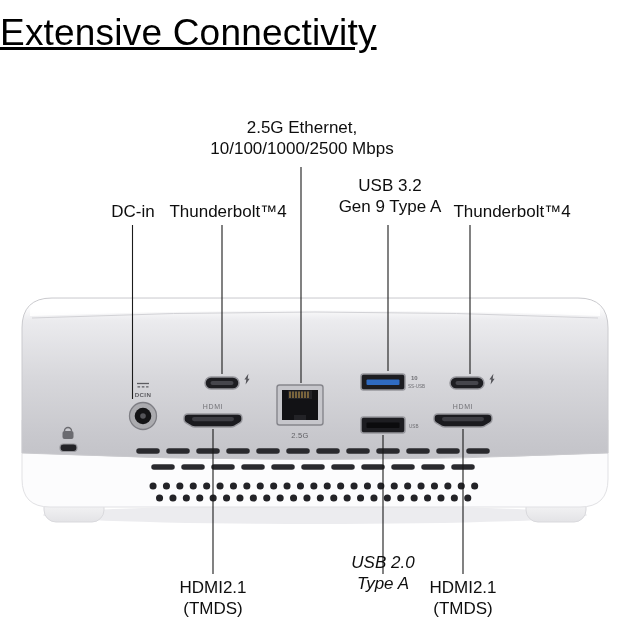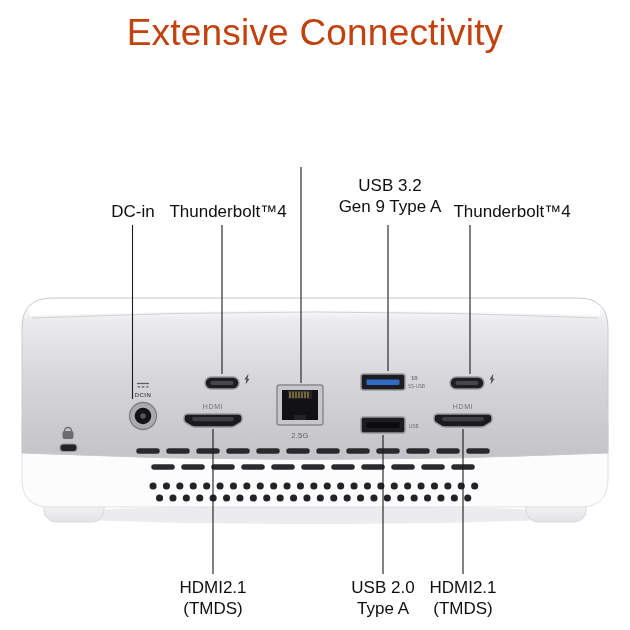--- a/index.html
+++ b/index.html
@@ -1,22 +1,22 @@
 <!DOCTYPE html>
 <html><head>
 <meta charset="utf-8">
 <style>
   * { margin:0; padding:0; box-sizing:border-box; }
   html,body { background:#ffffff; }
   body { width:630px; height:630px; font-family:"Liberation Sans", sans-serif; }
   .stage { position:relative; width:630px; height:630px; background:#ffffff; overflow:hidden; }
   .title {
     position:absolute; top:12px; left:0; width:100%;
-    text-align:center; font-size:37px; font-weight:400;
-    color:#c2410c; letter-spacing:0.2px;
+    text-align:left; font-size:37px; font-weight:400;
+    color:#000000; letter-spacing:0.2px;text-decoration:underline;
   }
   .callout {
     position:absolute; transform:translateX(-50%);
     text-align:center; font-size:17px; line-height:21px;
     color:#0e0e0e; white-space:nowrap;
   }
   .callout span { display:block; }
   svg.scene { position:absolute; left:0; top:0; }
 </style>
 </head>
@@ -126,20 +126,24 @@
       <line x1="222" y1="225" x2="222" y2="374"></line>
       <line x1="301" y1="167" x2="301" y2="383"></line>
       <line x1="388" y1="225" x2="388" y2="371"></line>
       <line x1="470" y1="225" x2="470" y2="374"></line>
       <line x1="213" y1="429" x2="213" y2="574"></line>
       <line x1="383" y1="435" x2="383" y2="574"></line>
       <line x1="463" y1="429" x2="463" y2="574"></line>
     </g>
   </svg>
 
+  <div class="callout" style="left:302px; top:117px;">
+    <span>2.5G Ethernet,</span>
+    <span>10/100/1000/2500 Mbps</span>
+  </div>
 
   <div class="callout" style="left:390px; top:175px;">
     <span>USB 3.2</span>
     <span>Gen 9 Type A</span>
   </div>
 
   <div class="callout" style="left:133px; top:201px;">
     <span>DC-in</span>
   </div>
 
@@ -149,21 +153,21 @@
 
   <div class="callout" style="left:512px; top:201px;">
     <span>Thunderbolt™4</span>
   </div>
 
   <div class="callout" style="left:213px; top:577px;">
     <span>HDMI2.1</span>
     <span>(TMDS)</span>
   </div>
 
-  <div class="callout" style="left:383px; top:577px;">
+  <div class="callout" style="left:383px; top:552px;font-style:italic;">
     <span>USB 2.0</span>
     <span>Type A</span>
   </div>
 
   <div class="callout" style="left:463px; top:577px;">
     <span>HDMI2.1</span>
     <span>(TMDS)</span>
   </div>
 
 </div>

